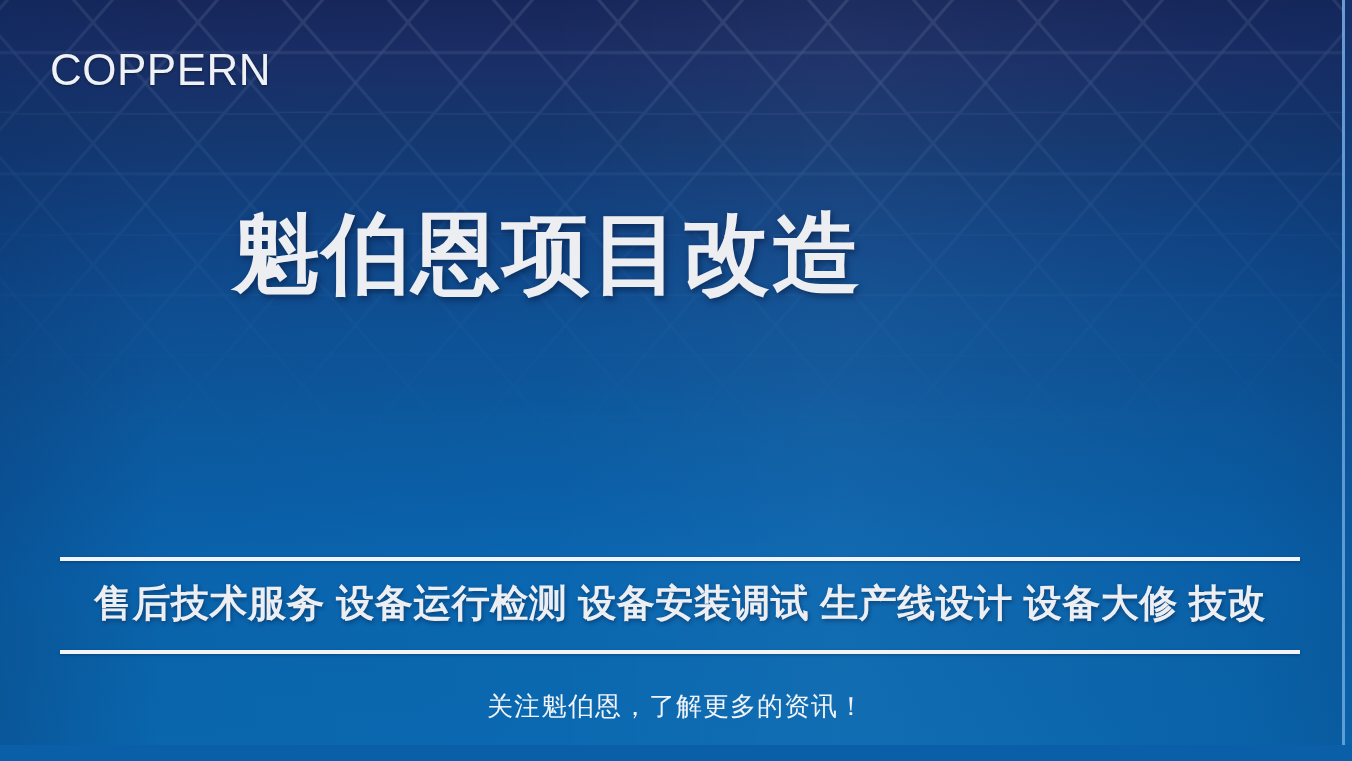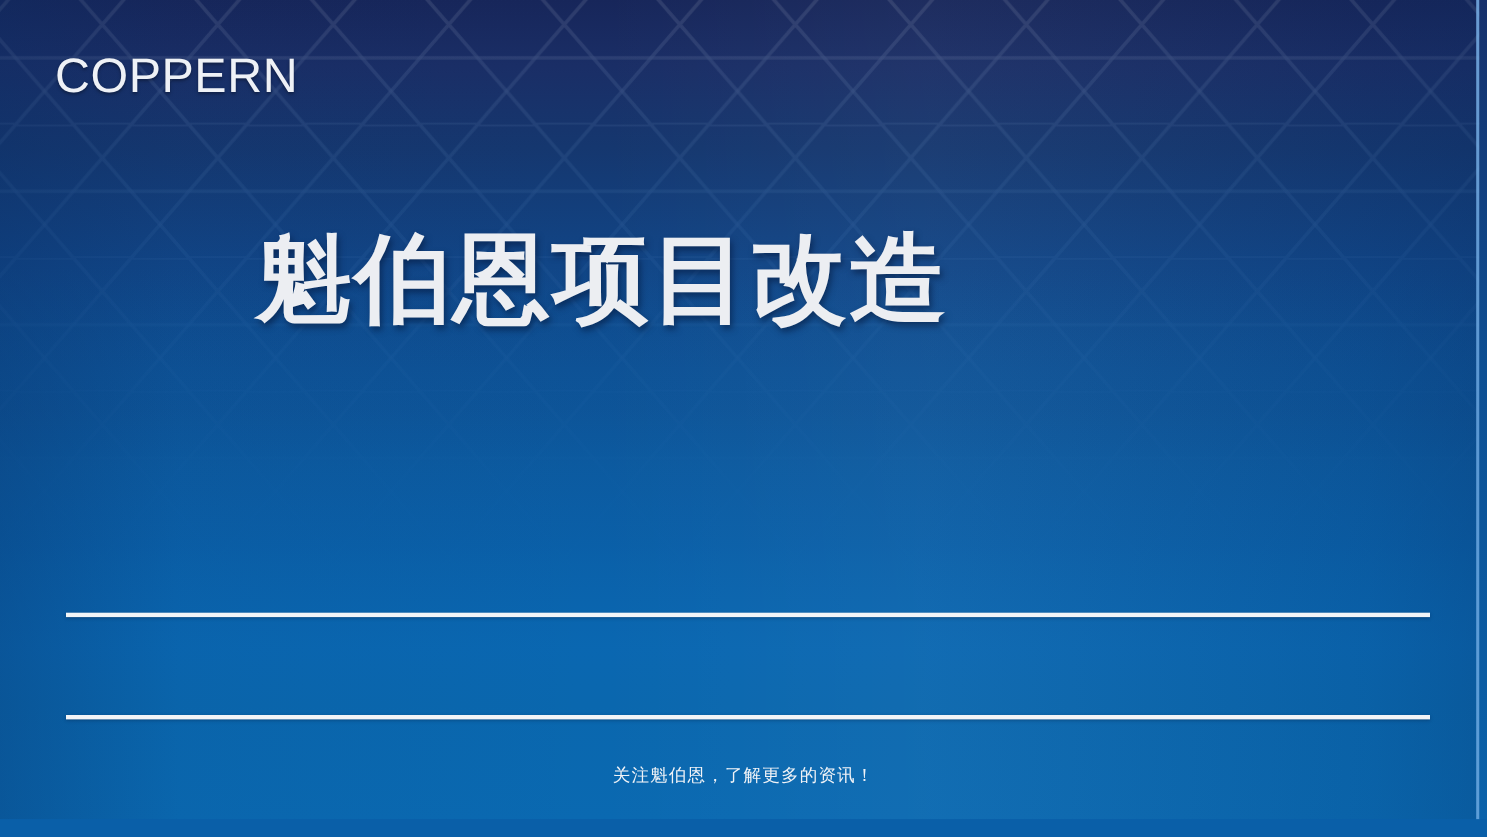--- a/index.html
+++ b/index.html
@@ -179,21 +179,21 @@
     text-shadow: 1px 2px 4px rgba(4,22,56,0.45);
   }
 
   
   .footer {
     position: absolute;
     left: 0;
     right: 0;
     top: 691px;
     text-align: center;
-    font-size: 16px;
+    font-size: 26px;
     line-height: 30px;
     font-weight: 400;
     color: #f0f3f7;
     letter-spacing: 1px;
     white-space: nowrap;
   }
 </style>
 </head>
 <body>
 
@@ -233,18 +233,19 @@
   <div class="edge-line"></div>
   <div class="edge-dark"></div>
 
   <div class="logo">COPPERN</div>
 
   <div class="title">魁伯恩项目改造</div>
 
 
   <div class="rule rule-top"></div>
 
+  <div class="services">售后技术服务  设备运行检测  设备安装调试  生产线设计  设备大修  技改</div>
 
   <div class="rule rule-bottom"></div>
 
   <div class="footer">关注魁伯恩，了解更多的资讯！</div>
 
 </div>
 
 </body></html>

